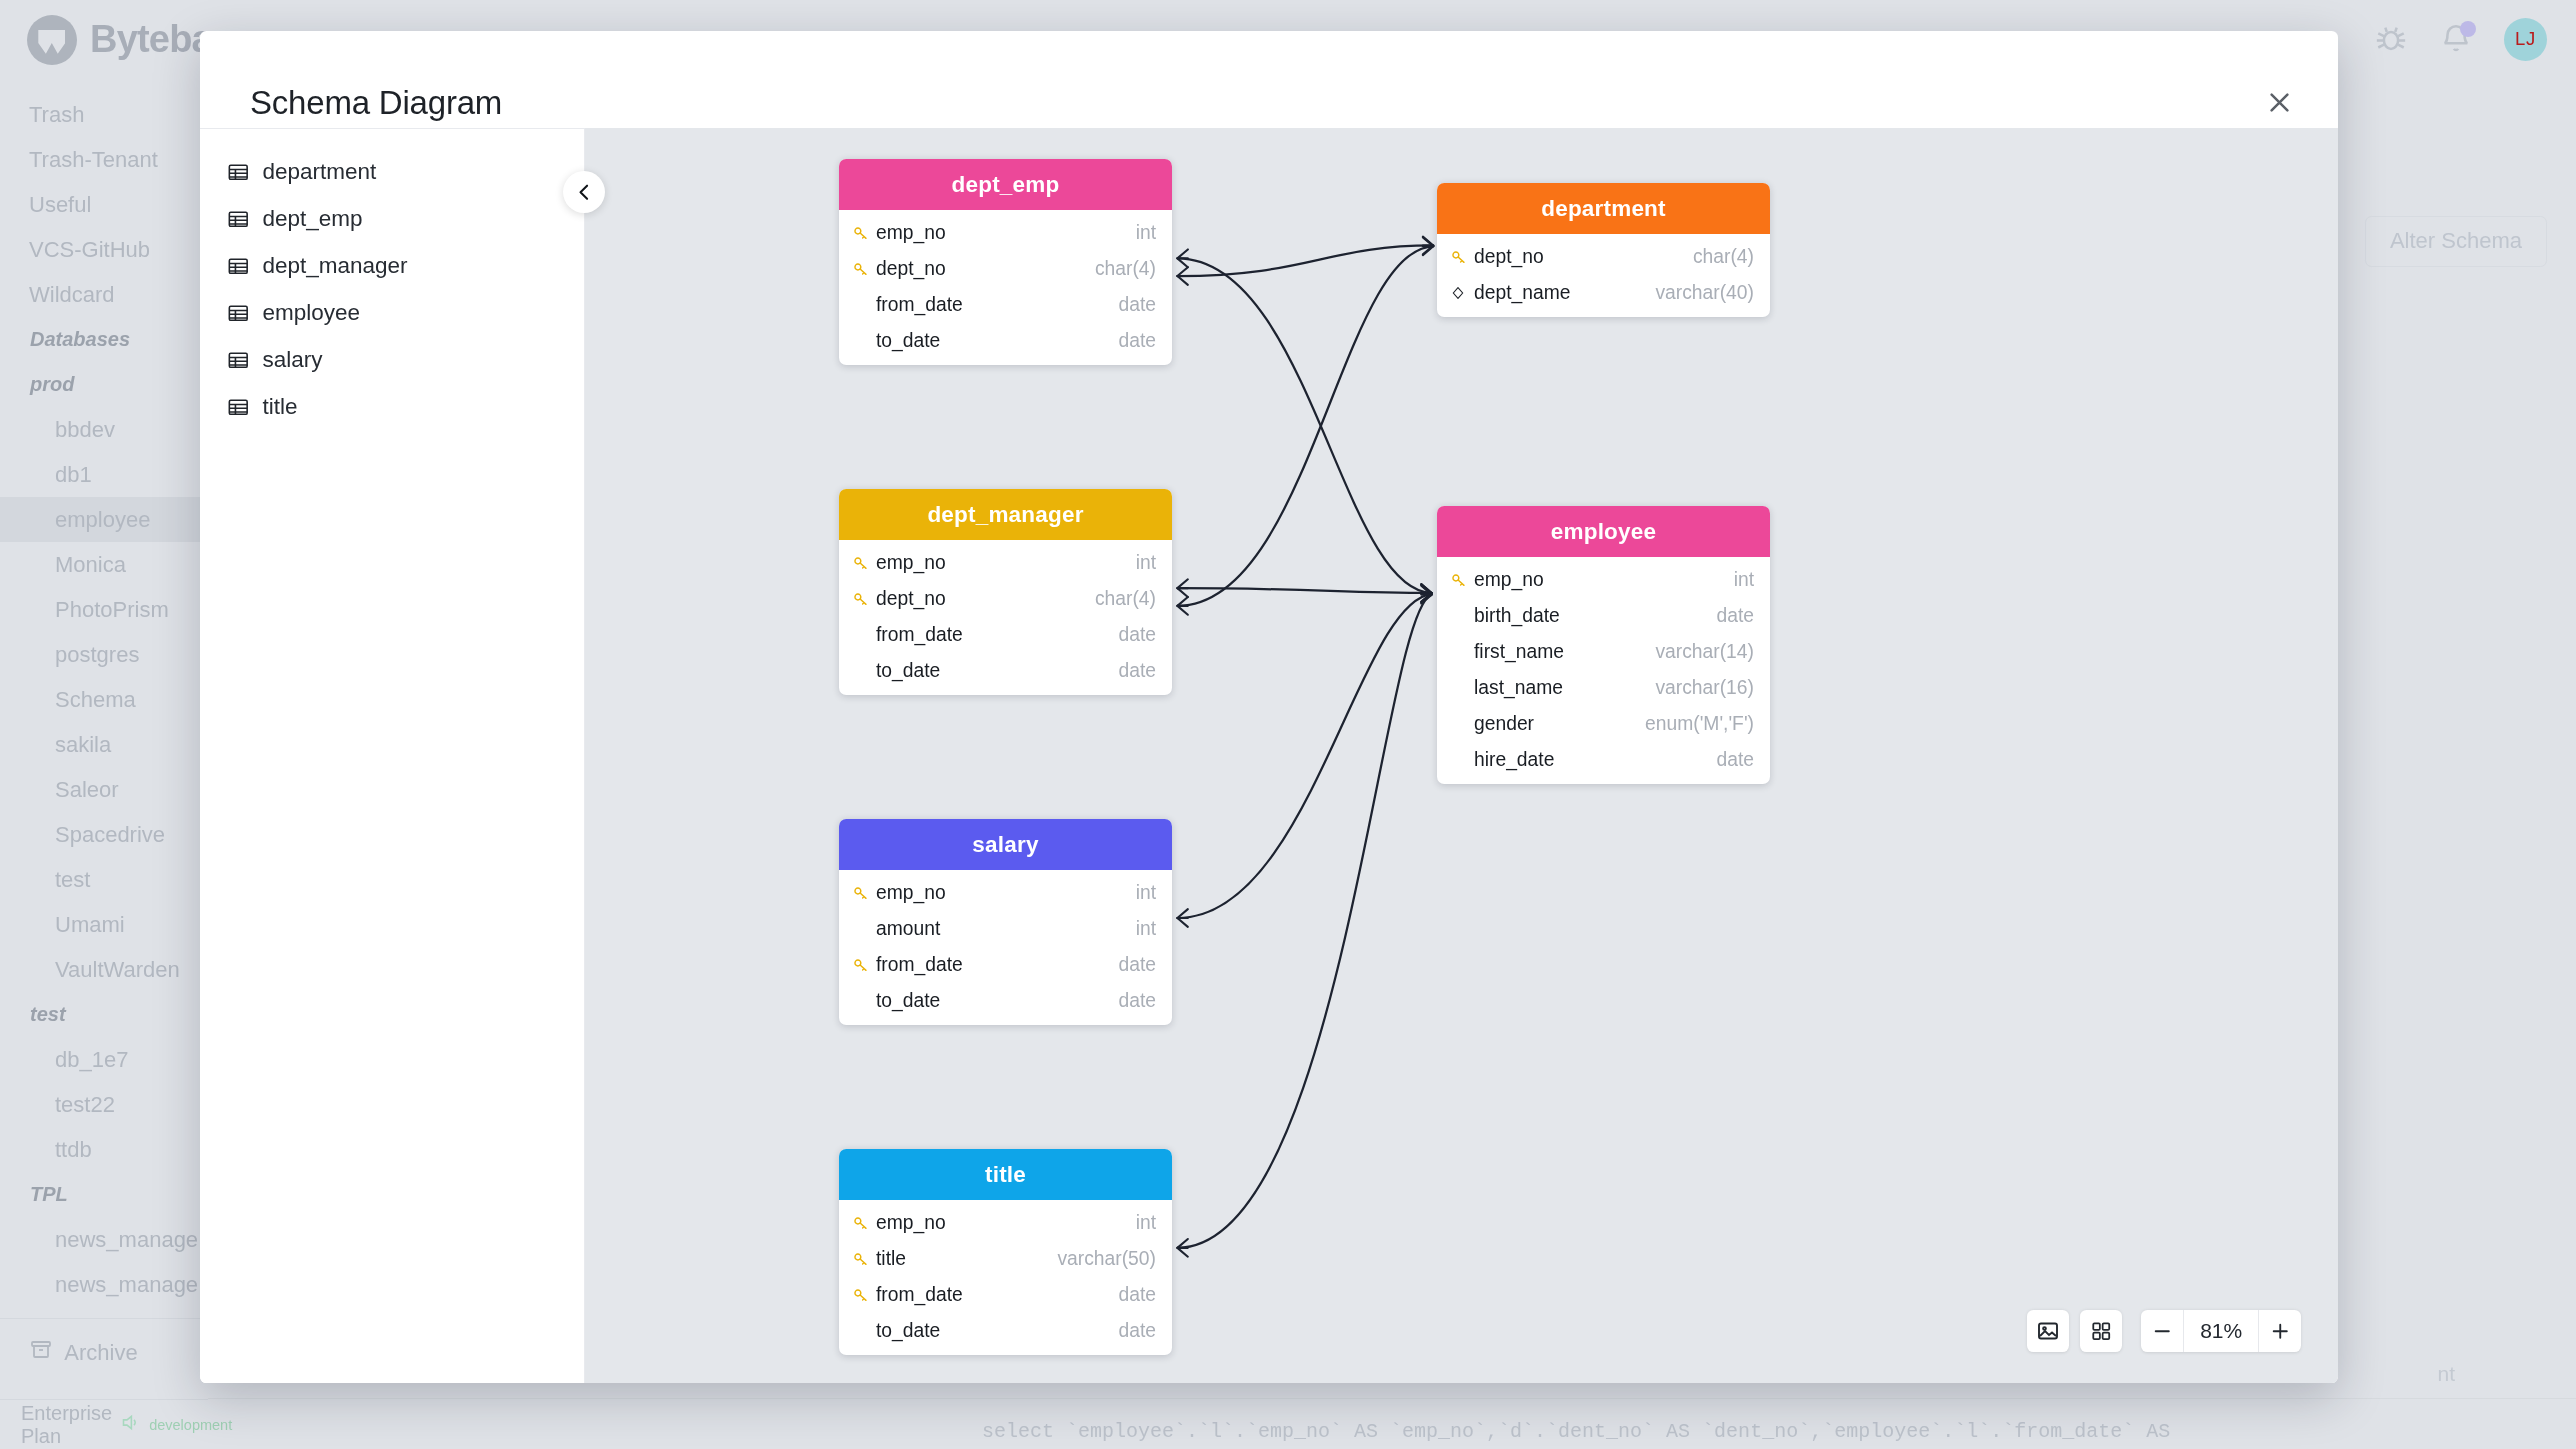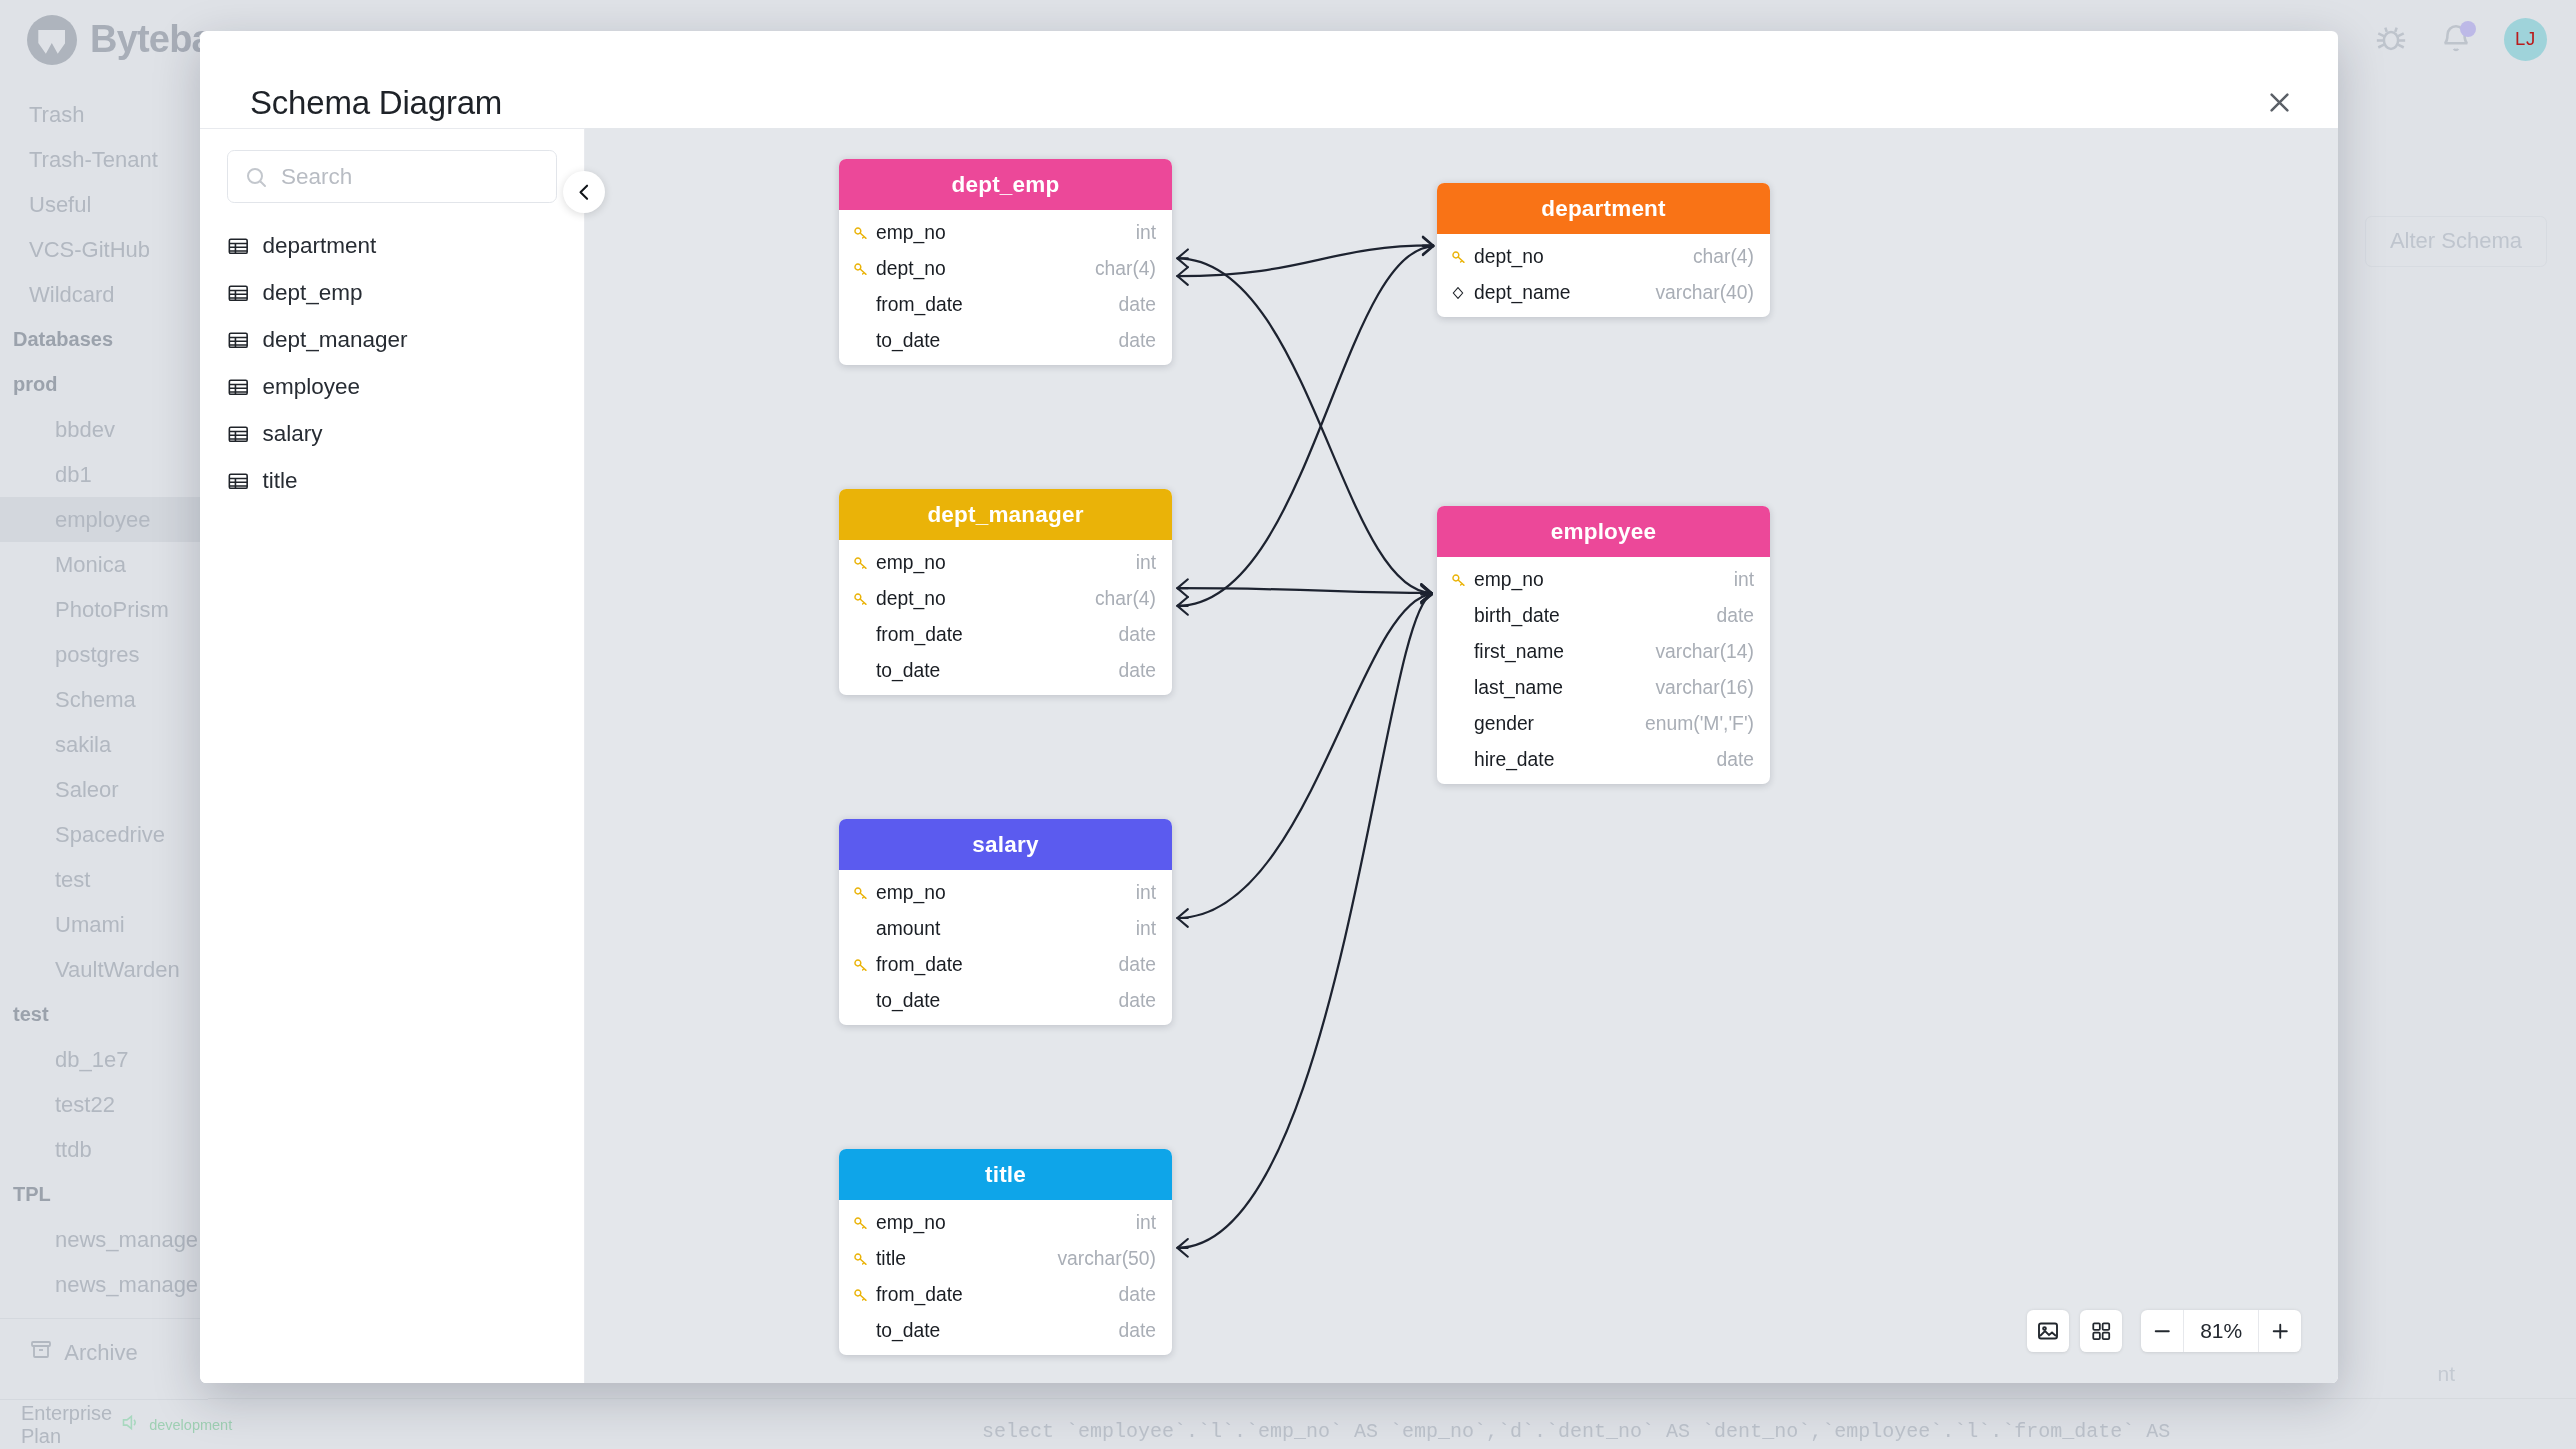--- a/index.html
+++ b/index.html
@@ -39,21 +39,21 @@
     color: #b91c1c; font-size: 18.5px; display: flex; align-items: center; justify-content: center;
     letter-spacing: 0.8px;
   }
 
   #bg-sidebar {
     position: absolute; left: 0; top: 92px; width: 208px; bottom: 0;
     background: #dfe2e7; font-size: 22px; color: #b2b8c1;
   }
   .bg-nav-item { height: 45px; display: flex; align-items: center; padding-left: 29px; }
   .bg-nav-item.sub { padding-left: 55px; }
-  .bg-nav-item.group { color: #9ba2ac; font-weight: bold; font-size: 20px; padding-left: 13px; }
+  .bg-nav-item.group { color: #9ba2ac; font-weight: bold; font-size: 20px; padding-left: 30px; font-style: italic; }
   .bg-nav-item.selected { background: #d3d7dd; }
   .bg-nav-item.archive { gap: 11.3px; }
   .bg-divider { height: 0.8px; background: #d4d8de; margin: 11.3px 0; }
   #bg-footer {
     position: absolute; left: 0; bottom: 0; width: 208px; height: 50px;
     display: flex; align-items: center; padding-left: 21px; gap: 8px;
     font-size: 20px; color: #b2b8c1; border-top: 0.8px solid #d4d8de;
   }
   .dev-tag { font-size: 14.5px; color: #9fd0b4; }
 
@@ -306,29 +306,20 @@
   <div id="modal-title">Schema Diagram</div>
   <div id="modal-close">
     <svg viewBox="0 0 24 24" width="27" height="27" fill="none" stroke="currentColor" stroke-width="2.2" stroke-linecap="round">
       <path d="M5 5l14 14M19 5L5 19"></path>
     </svg>
   </div>
 
   <div id="modal-body">
 
     <div id="table-panel">
-      <div id="search-box">
-        <span class="mag">
-          <svg viewBox="0 0 24 24" width="24" height="24" fill="none" stroke="currentColor" stroke-width="2">
-            <circle cx="11" cy="11" r="7"></circle>
-              <path d="M16.5 16.5L21 21" stroke-linecap="round"></path>
-          </svg>
-        </span>
-        <input id="search-input" type="text" placeholder="Search" style="">
-      </div>
       <div id="table-list">
           <div class="table-list-item">
             <span class="tbl-icon">
               <svg viewBox="0 0 24 24" width="22.5" height="22.5" fill="none" stroke="currentColor" stroke-width="1.7">
                 <rect x="2.5" y="4.5" width="19" height="15" rx="1.5"></rect>
                 <path d="M2.5 9h19M2.5 13h19M2.5 17h19M9 9v10.5"></path>
               </svg>
             </span>
             <span>department</span>
           </div>

